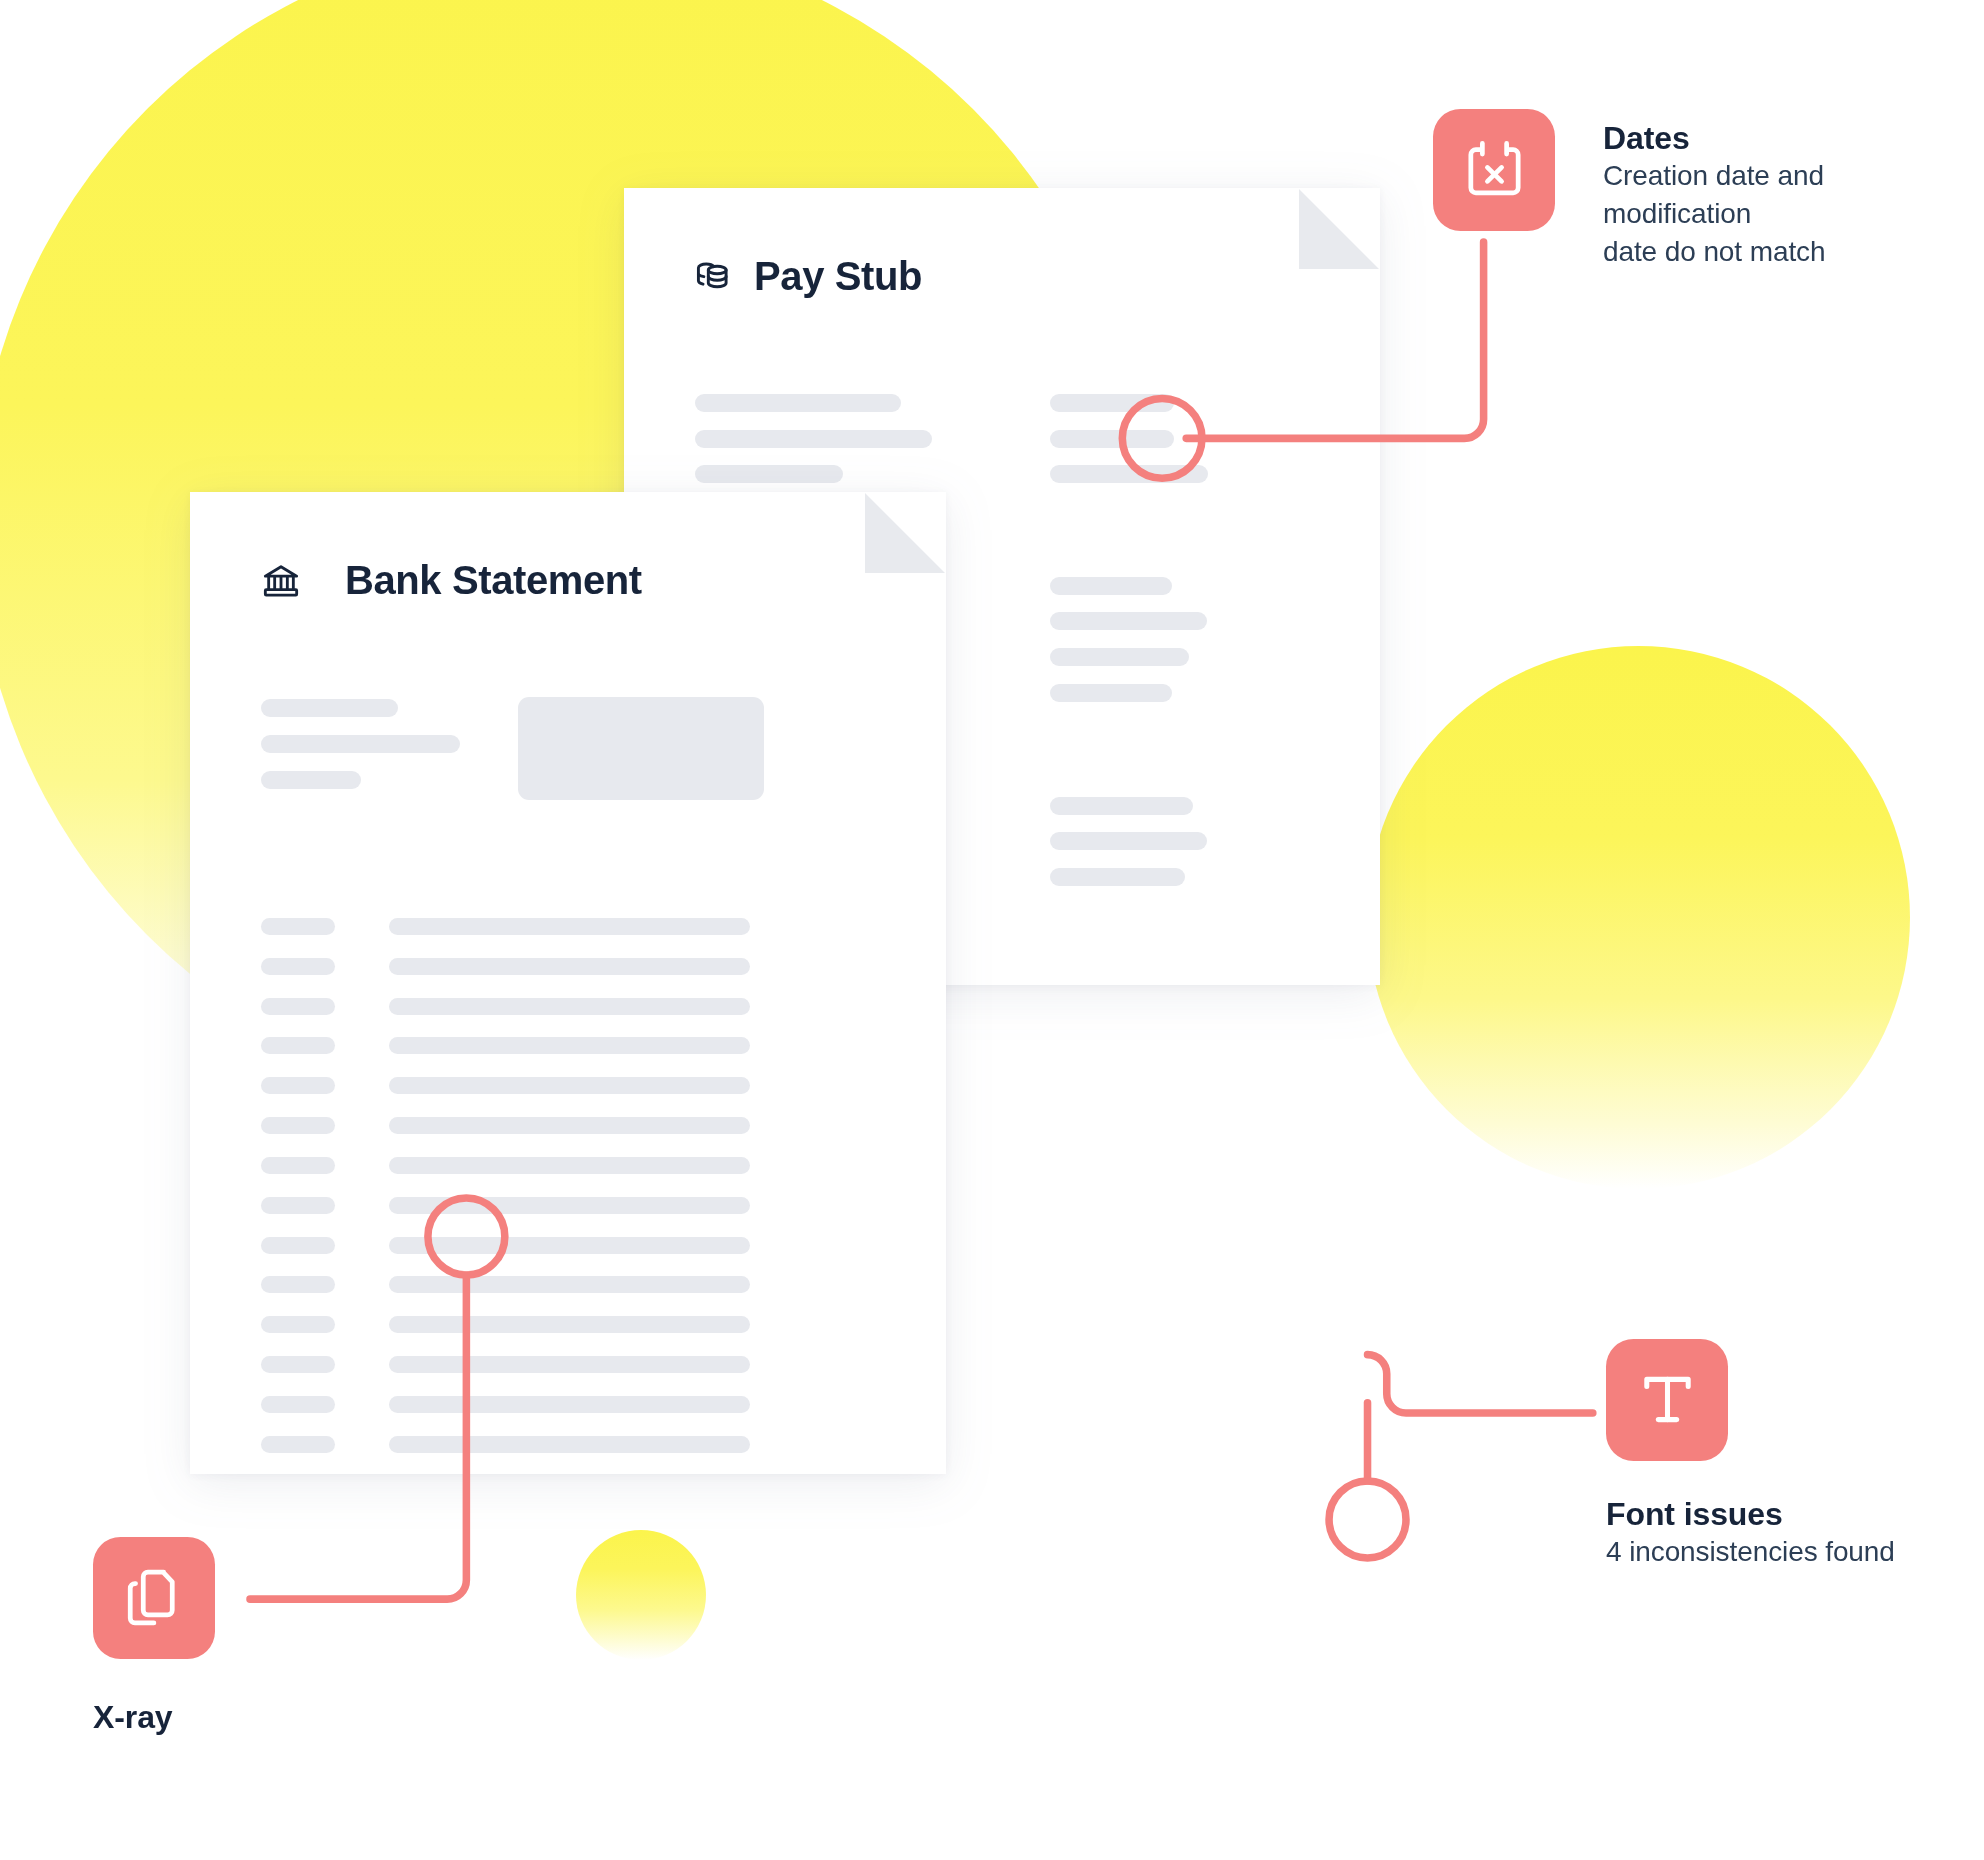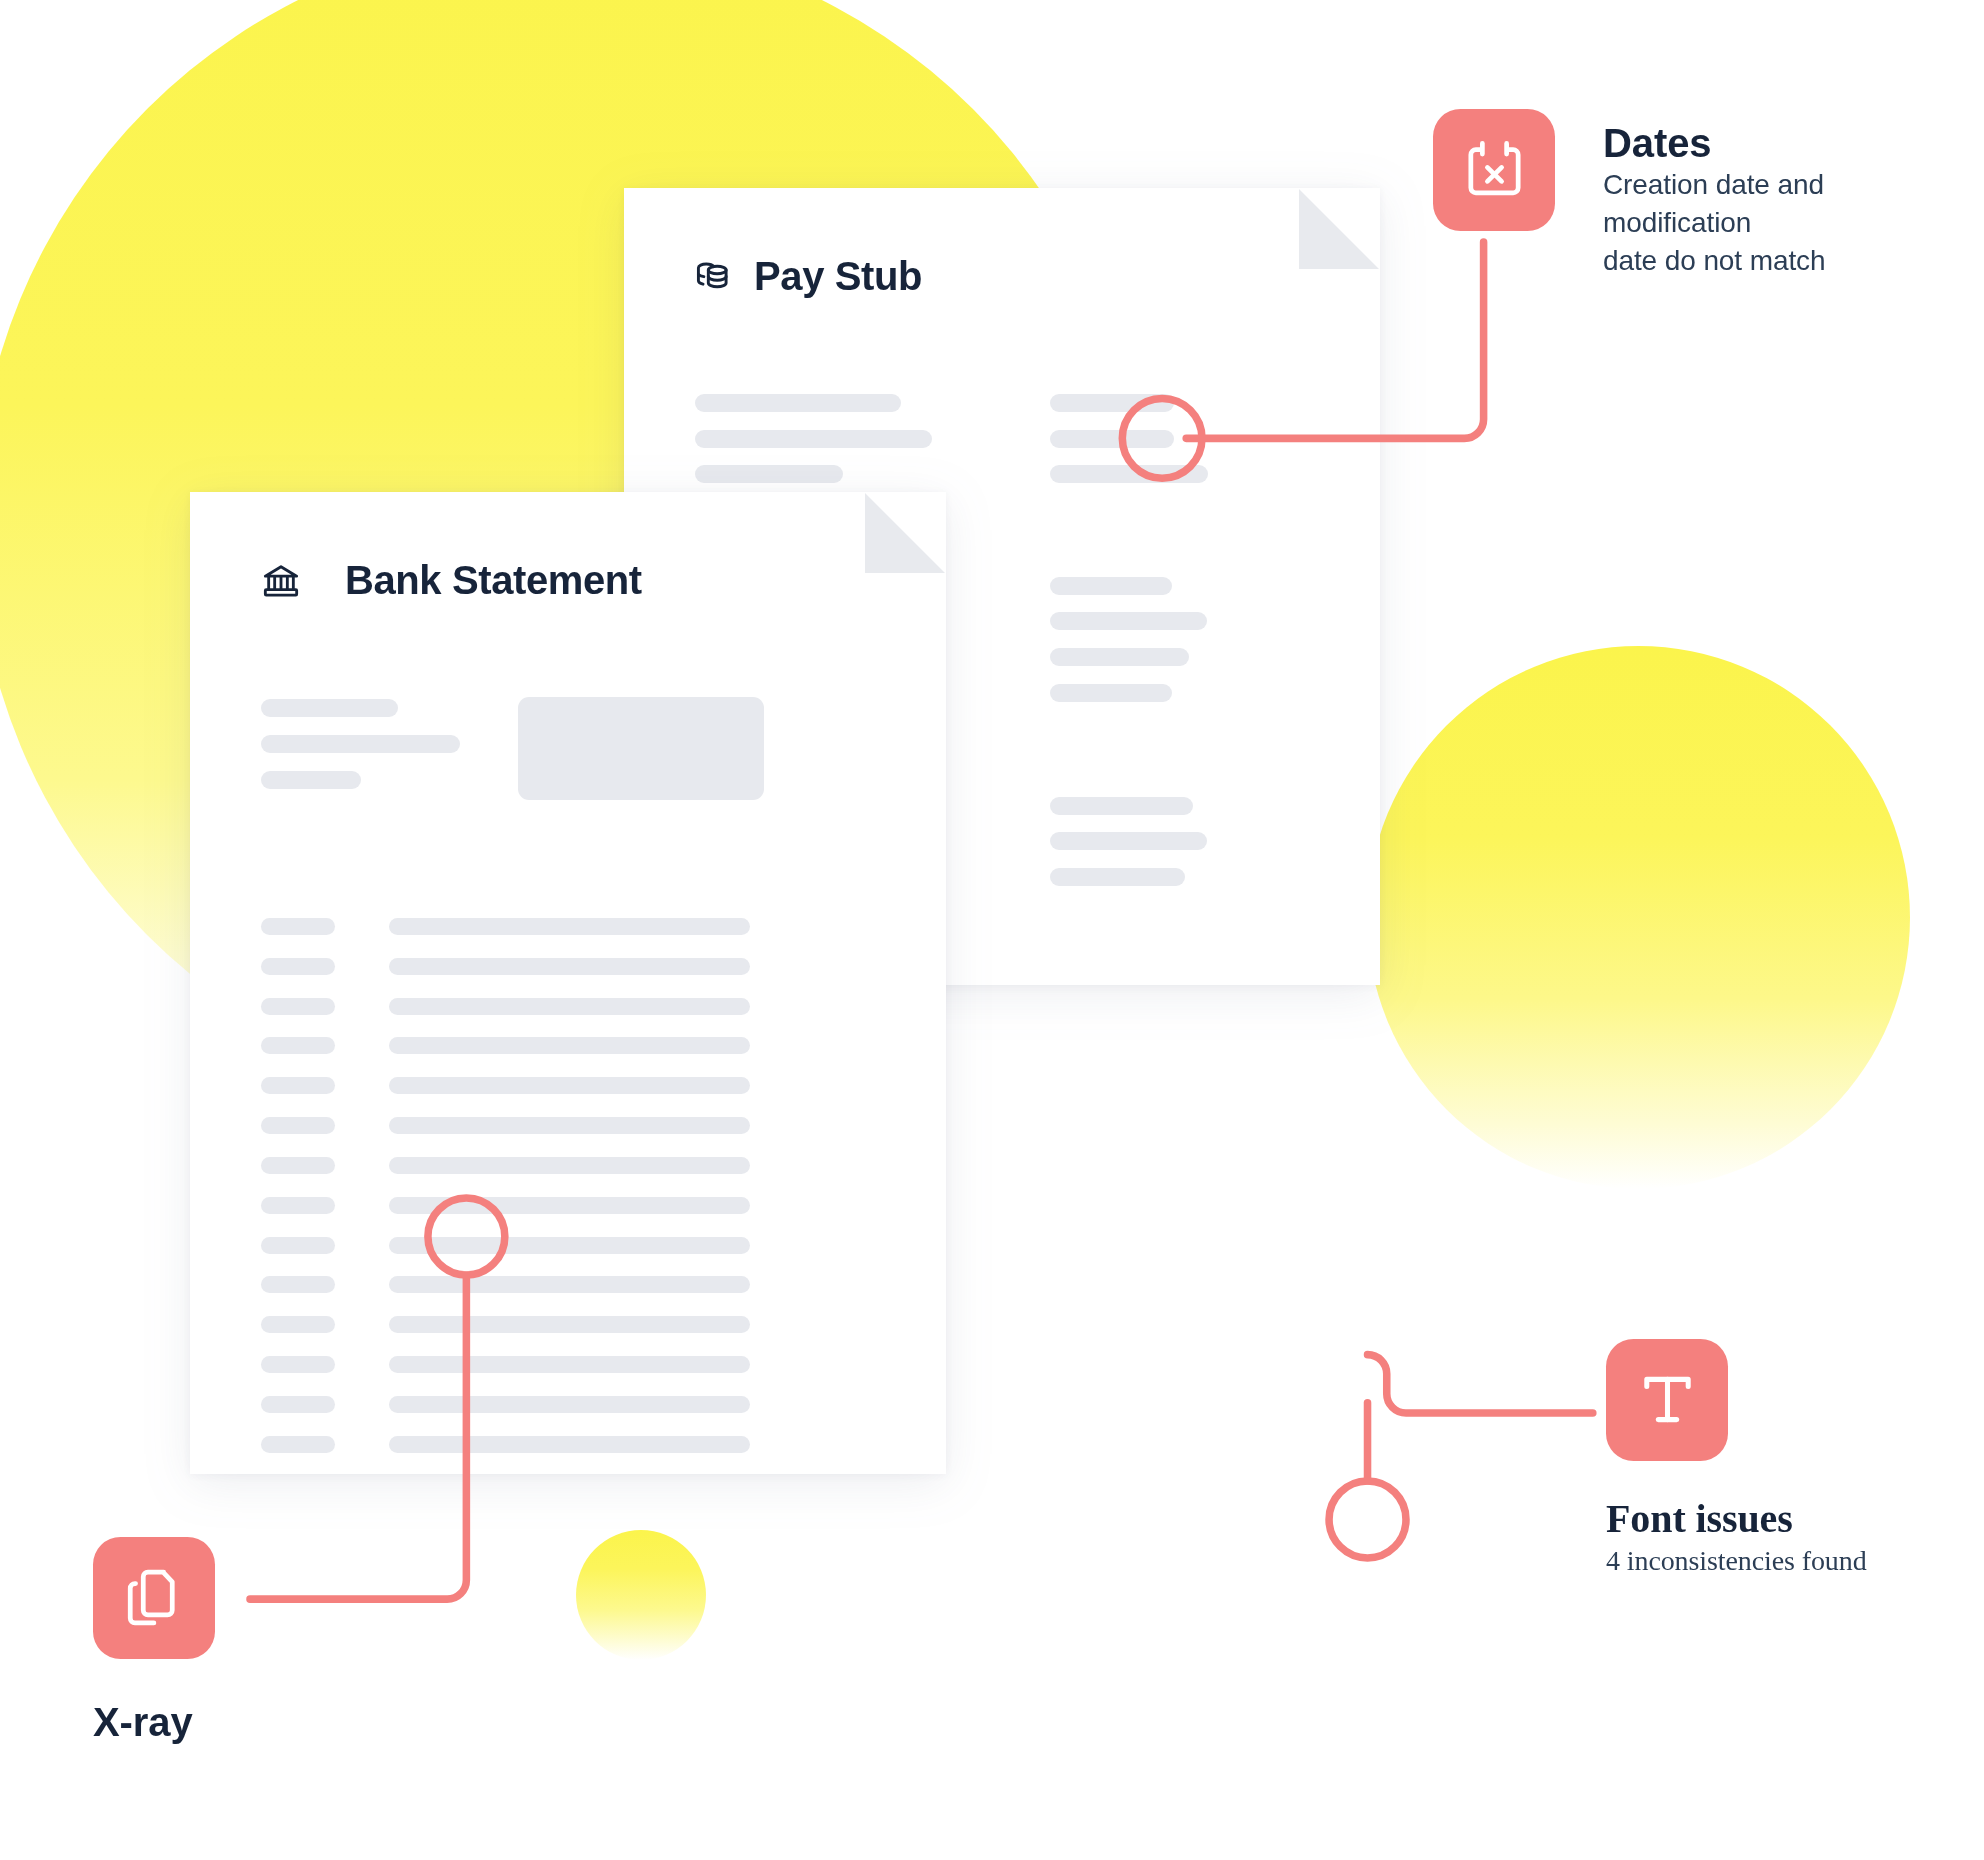--- a/index.html
+++ b/index.html
@@ -82,33 +82,33 @@
   #connectors { position: absolute; inset: 0; pointer-events: none; }
 
   
   .annotation { position: absolute; }
   .badge {
     width: 122px; height: 122px; border-radius: 27.5px;
     background: #F4807E;
     display: flex; align-items: center; justify-content: center;
   }
   .ann-title {
-    color: #17243A; font-size: 40px; font-weight: 700; letter-spacing: -0.1px;
+    color: #17243A; font-size: 32px; font-weight: 700; letter-spacing: -0.1px;
     line-height: 1.12;
   }
   .ann-desc {
     color: #2C3E55; font-size: 28px; font-weight: 400; letter-spacing: -0.1px;
     line-height: 1.36; white-space: pre-line;
   }
 
   #ann-dates { left: 1433px; top: 109px; display: flex; gap: 48px; align-items: flex-start; }
   #ann-dates .text-wrap { padding-top: 12.4px; }
 
   #ann-font { left: 1606px; top: 1339px; }
-  #ann-font .texts { margin-top: 36px; font-family: Liberation Serif, serif; }
+  #ann-font .texts { margin-top: 36px; }
 
   #ann-xray { left: 93px; top: 1537px; }
   #ann-xray .texts { margin-top: 41px; }
 </style>
 </head>
 <body>
 
 <div id="stage">
 
   <div class="blob" id="blob-large"></div>

